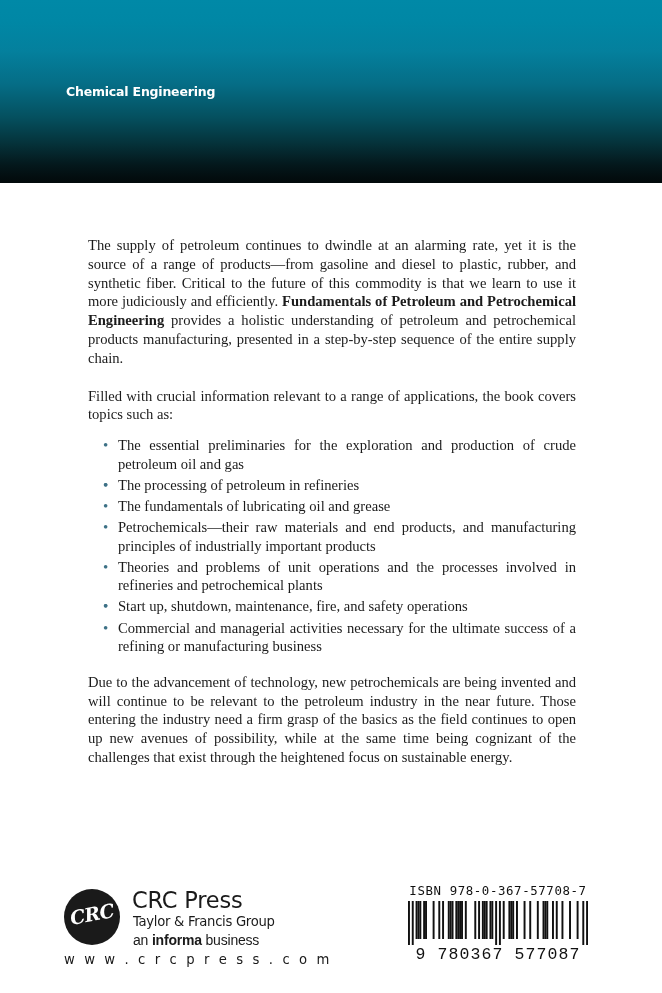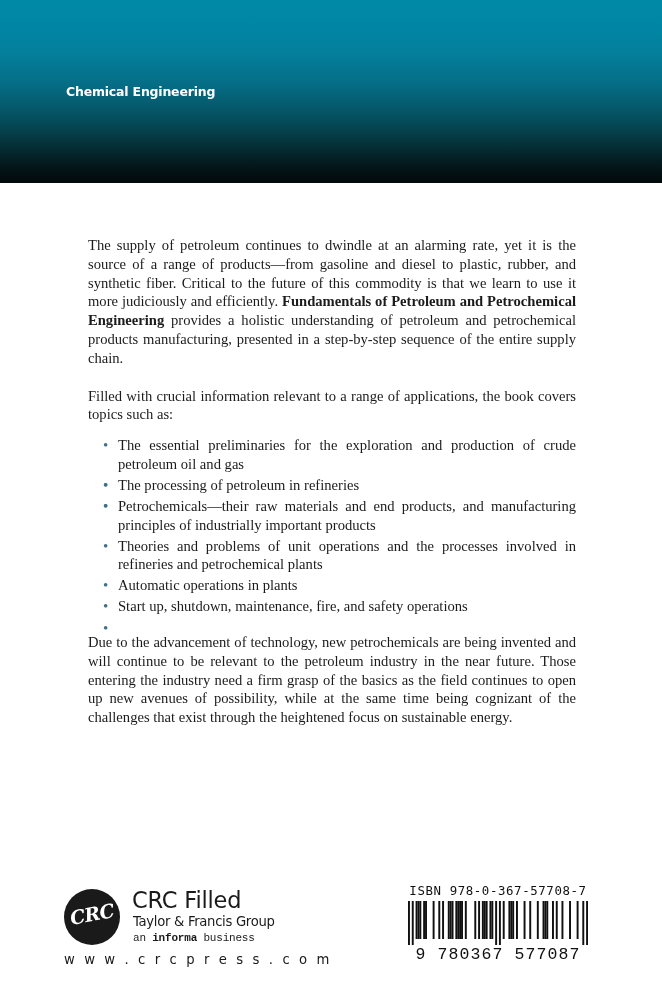--- a/index.html
+++ b/index.html
@@ -141,22 +141,22 @@
     font-family: "DejaVu Sans", "Liberation Sans", sans-serif;
     font-size: 13.2px;
     color: #1a1a1a;
     letter-spacing: -0.3px;
     white-space: nowrap;
     text-align: center;
   }
   #crc-informa {
     position: absolute;
     left: 69px; top: 47px;
-    font-family: Liberation Mono, monospace;
-    font-size: 11px;
+    font-family: Liberation Sans, sans-serif;
+    font-size: 14px;
     color: #1a1a1a;
     letter-spacing: -0.2px;
     white-space: nowrap;
   }
   #crc-informa b { font-weight: bold; }
   #crc-url {
     position: absolute;
     left: 0; top: 67px;
     font-family: "DejaVu Sans", "Liberation Sans", sans-serif;
     font-size: 13.2px;
@@ -209,38 +209,38 @@
 <div id="blurb">
 
   <p class="para" id="para-intro"><span>The supply of petroleum continues to dwindle at an alarming rate, yet it is the source of a range of products—from gasoline and diesel to plastic, rubber, and synthetic fiber. Critical to the future of this commodity is that we learn to use it more judiciously and efficiently. </span><b>Fundamentals of Petroleum and Petrochemical Engineering</b><span> provides a holistic understanding of petroleum and petrochemical products manufacturing, presented in a step-by-step sequence of the entire supply chain.</span></p>
 
   <p class="para" id="para-lead">Filled with crucial information relevant to a range of applications, the book covers topics such as:</p>
 
   <ul id="topics">
     <li class="wide"><span class="dot">•</span><span>The essential preliminaries for the exploration and production of crude petroleum oil and gas</span></li>
     <li class="plain"><span class="dot">•</span></li>
     <li class="plain"><span class="dot">•</span><span>The processing of petroleum in refineries</span></li>
-    <li class="plain"><span class="dot">•</span></li>
+    <li class="plain"><span class="dot">•</span><span>The fundamentals of lubricating oil and grease</span></li>
     <li class="wide"><span class="dot">•</span><span>Petrochemicals—their raw materials and end products, and manufacturing principles of industrially important products</span></li>
     <li class="wide"><span class="dot">•</span><span>Theories and problems of unit operations and the processes involved in refineries and petrochemical plants</span></li>
-    <li class="plain"><span class="dot">•</span><span>Automatic operations in plants</span></li>
+    <li class="plain"><span class="dot">•</span></li>
     <li class="plain"><span class="dot">•</span><span>Start up, shutdown, maintenance, fire, and safety operations</span></li>
-    <li class="wide"><span class="dot">•</span></li>
+    <li class="wide"><span class="dot">•</span><span>Commercial and managerial activities necessary for the ultimate success of a refining or manufacturing business</span></li>
   </ul>
 
   <p class="para" id="para-outro">Due to the advancement of technology, new petrochemicals are being invented and will continue to be relevant to the petroleum industry in the near future. Those entering the industry need a firm grasp of the basics as the field continues to open up new avenues of possibility, while at the same time being cognizant of the challenges that exist through the heightened focus on sustainable energy.</p>
 </div>
 
 <div id="footer">
 
   <div id="crc-logo">
     <div id="crc-circle">
       <div id="crc-circle-text">CRC</div>
     </div>
-    <div id="crc-name">CRC Filled</div>
+    <div id="crc-name">CRC Press</div>
     <div id="crc-group">Taylor &amp; Francis Group</div>
     <div id="crc-informa"><span>an </span><b>informa</b><span> business</span></div>
     <div id="crc-url">w w w . c r c p r e s s . c o m</div>
   </div>
 
   <div id="barcode-block">
     <div id="isbn-text">ISBN 978-0-367-57708-7</div>
     <svg id="barcode-bars" viewBox="0 0 180 44" preserveAspectRatio="none">
         <rect x="0.000" y="0" width="1.933" height="44" fill="#111111"></rect>
         <rect x="3.789" y="0" width="1.933" height="44" fill="#111111"></rect>

